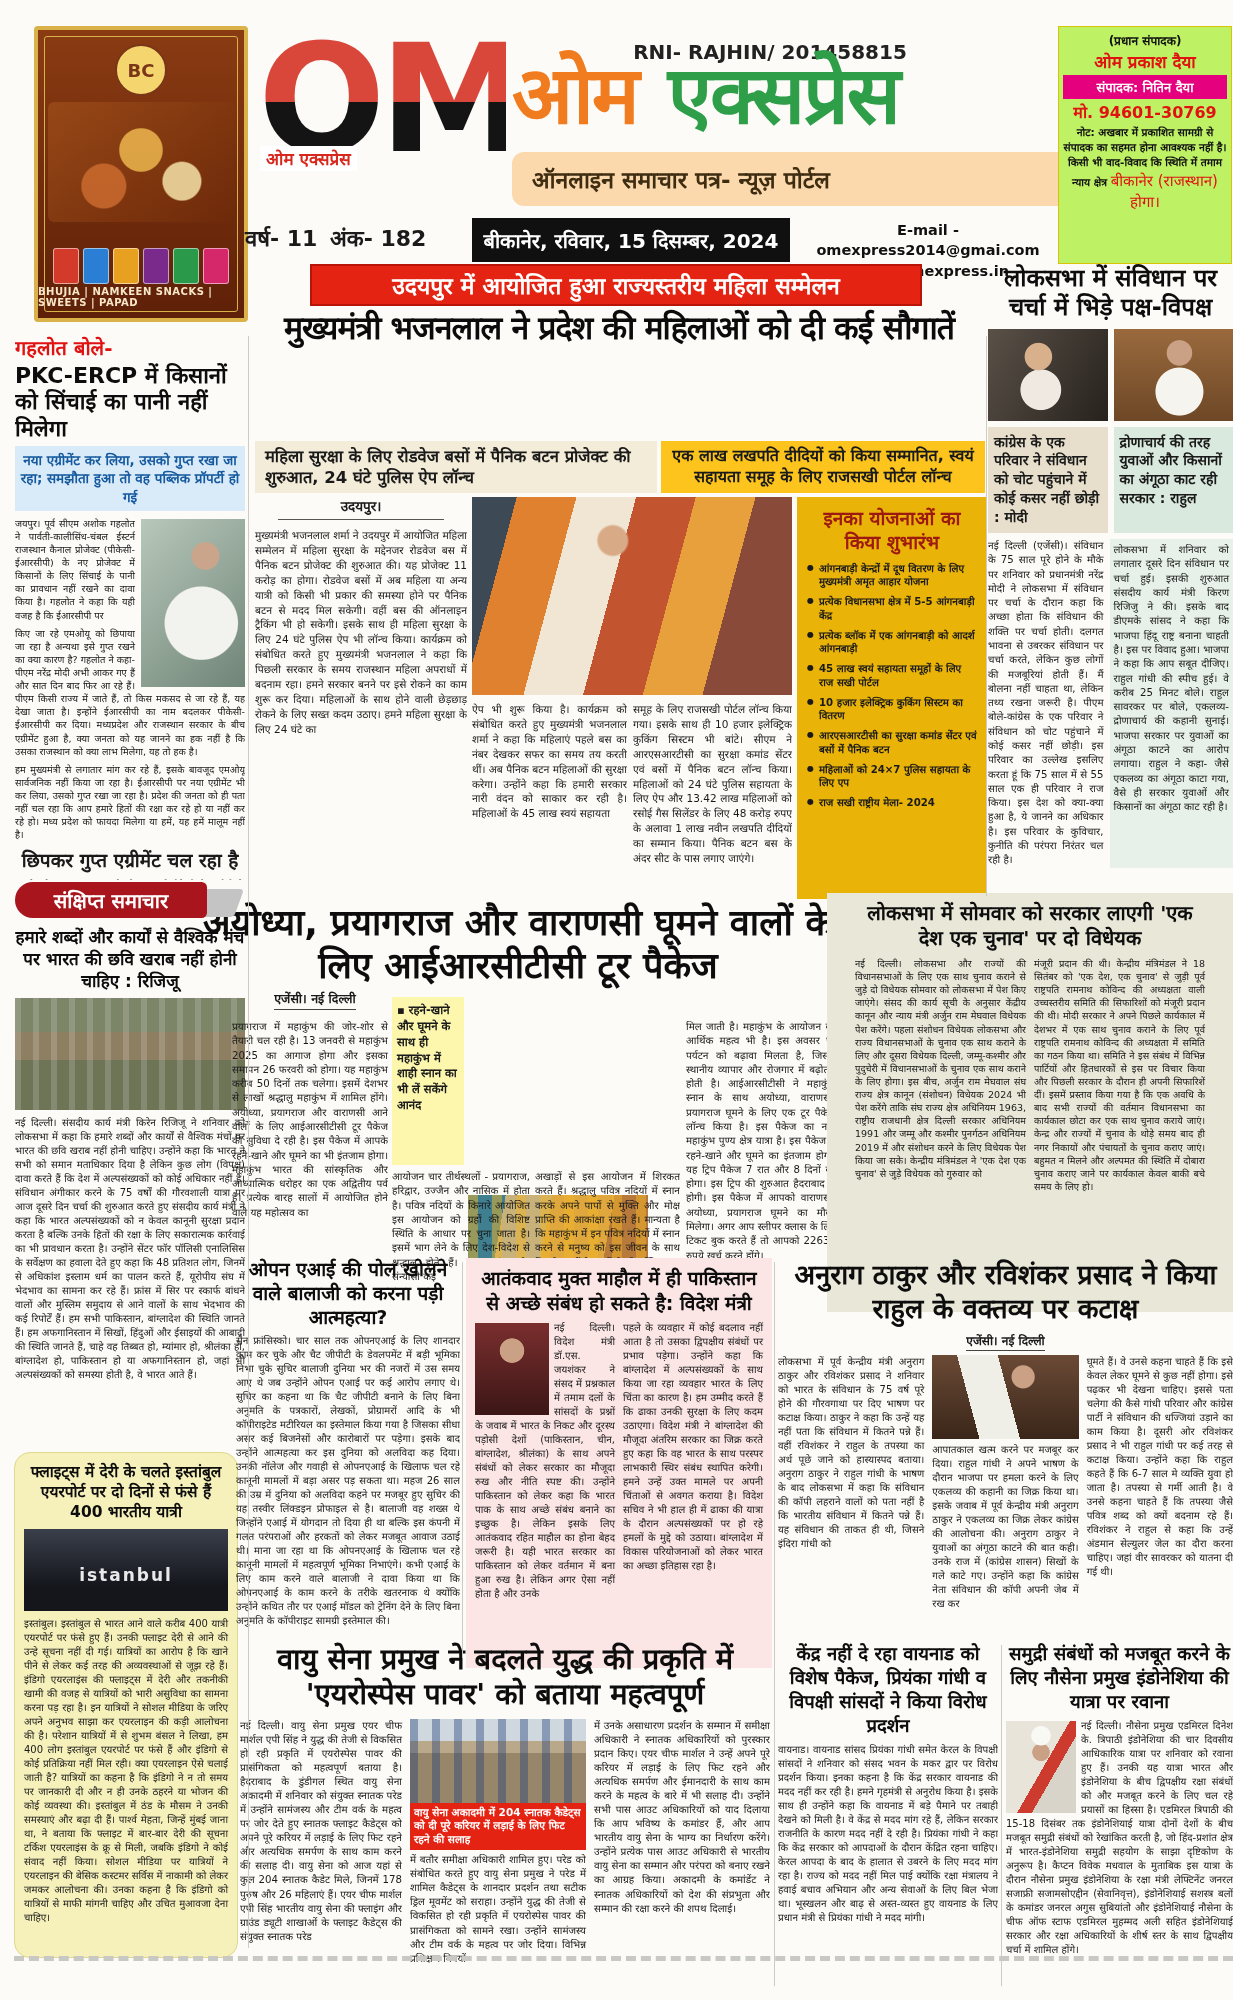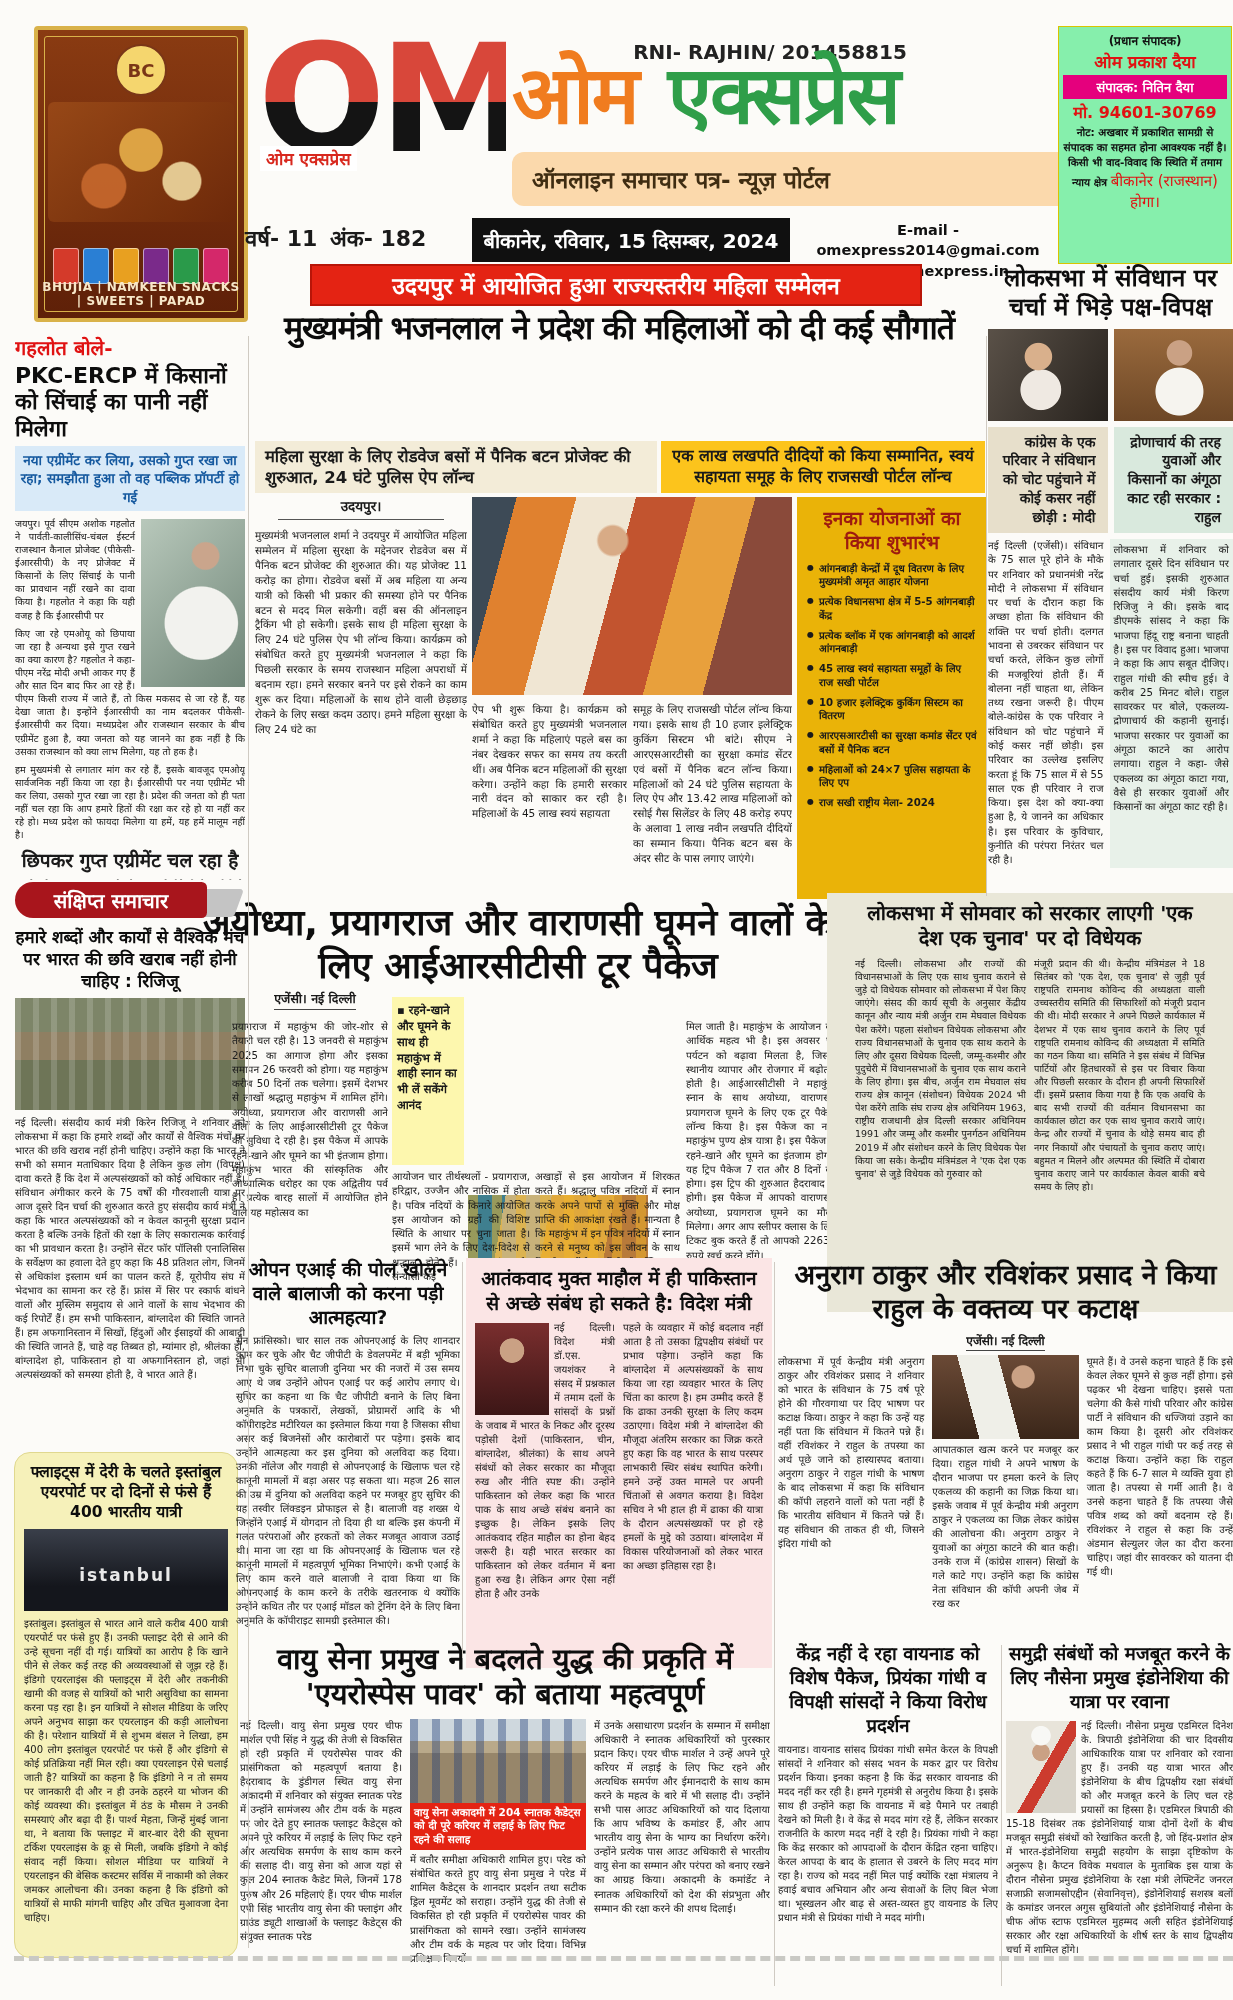--- a/index.html
+++ b/index.html
@@ -14,32 +14,32 @@
   .clip{overflow:hidden;}
   h1,h2,h3,h4{margin:0;padding:0;color:#0d0d0d;}
   p{margin:0 0 5px 0;}
   
   .ad{left:34px;top:26px;width:214px;height:296px;background:linear-gradient(#8a3b12,#5e2008);border:4px solid #d9b24a;border-radius:4px;box-sizing:border-box;}
   .ad-inner{position:absolute;inset:6px;border:1px solid #d9b24a;border-radius:3px;}
   .bc-badge{position:absolute;left:50%;top:14px;transform:translateX(-50%);width:48px;height:48px;border-radius:50%;background:#f5d66e;border:2px solid #7a3617;color:#7a3617;font-weight:900;font-size:18px;display:flex;align-items:center;justify-content:center;}
   .ad-swirl{position:absolute;left:10px;right:10px;top:72px;height:120px;background:radial-gradient(circle at 50% 40%,#e8b04a 0 18%,transparent 19%),radial-gradient(circle at 30% 70%,#c96a2e 0 14%,transparent 15%),radial-gradient(circle at 72% 66%,#f0d9a0 0 12%,transparent 13%),linear-gradient(140deg,#9a4a18,#6e2a0a);border-radius:6px;opacity:.9;}
   .ad-packs{position:absolute;left:8px;right:8px;bottom:34px;display:flex;gap:4px;justify-content:center;}
   .ad-packs span{width:24px;height:34px;border-radius:3px;border:1px solid rgba(255,255,255,.55);}
-  .ad-cap{position:absolute;left:0;right:0;bottom:10px;color:#f7e7c8;font-size:12px;letter-spacing:.5px;text-align:center;font-weight:700;}
+  .ad-cap{position:absolute;left:0;right:0;bottom:10px;color:#f7e7c8;font-size:10px;letter-spacing:.5px;text-align:left;font-weight:700;}
   .om-logo{left:258px;top:30px;width:248px;height:196px;}
   .om-word{font-size:150px;font-weight:900;line-height:.92;letter-spacing:-6px;background:linear-gradient(#d8473a 52%,#141414 52%);-webkit-background-clip:text;background-clip:text;color:transparent;font-family:"DejaVu Sans",sans-serif;}
   .om-strip{position:absolute;left:2px;top:116px;background:#ffffff;color:#d8281e;font-weight:900;font-size:17px;padding:1px 6px;white-space:nowrap;}
   .rni{left:540px;top:40px;width:460px;font-weight:900;font-size:20px;color:#222;}
   .big-title{left:512px;top:56px;width:720px;white-space:nowrap;font-weight:900;font-size:80px;line-height:1.0;letter-spacing:-2px;}
   .big-title .or{color:#f07c1f;} .big-title .gr{color:#2f9e49;margin-left:30px;}
   .tag-bar{left:512px;top:152px;width:806px;height:54px;background:#fbd9ac;border-radius:12px;display:flex;align-items:center;box-sizing:border-box;padding:0 20px;max-width:calc(1233px - 512px - 2px);}
   .tag-bar .tg{font-weight:800;font-size:23px;color:#3f2d12;}
   .tag-bar .dv{width:1px;height:32px;background:#caa76e;margin:0 18px 0 auto;}
   .tag-bar .pg{font-weight:800;font-size:22px;color:#222;}
-  .ed-box{left:1058px;top:26px;width:174px;height:238px;background:#86efac;border:1px solid #d8c400;box-sizing:border-box;padding:5px 4px;text-align:center;}
+  .ed-box{left:1058px;top:26px;width:174px;height:238px;background:#bef264;border:1px solid #d8c400;box-sizing:border-box;padding:5px 4px;text-align:center;}
   .ed-box .lb{font-size:12px;font-weight:800;color:#111;}
   .ed-box .ch{font-size:17px;font-weight:900;color:#e01212;margin:1px 0;}
   .ed-box .pk{background:#e5007d;color:#fff;font-weight:800;font-size:13px;padding:3px 2px;margin:2px 0;}
   .ed-box .mo{font-size:16px;font-weight:900;color:#e01212;margin:2px 0;}
   .ed-box .nt{font-size:10.5px;font-weight:800;color:#111;line-height:1.45;}
   .ed-box .nt2{font-size:15px;font-weight:400;color:#e01212;}
   .yr{left:245px;top:222px;font-weight:900;font-size:22px;}
   .isu{left:330px;top:222px;font-weight:900;font-size:22px;}
   .datebox{left:472px;top:218px;width:318px;height:44px;background:#101010;color:#fff;font-weight:800;font-size:20px;display:flex;align-items:center;justify-content:center;}
   .email{left:808px;top:220px;width:240px;text-align:center;font-weight:800;font-size:14.5px;line-height:1.4;color:#111;}
@@ -72,21 +72,21 @@
   .mainhead{left:253px;top:310px;width:732px;text-align:center;font-weight:900;font-size:32px;line-height:1.18;letter-spacing:-1px;color:#0b0b0b;}
   .subL{left:255px;top:441px;width:402px;height:52px;background:#f3ecd8;font-weight:800;font-size:16.5px;line-height:1.3;display:flex;align-items:center;box-sizing:border-box;padding:2px 10px;}
   .subR{left:661px;top:441px;width:324px;height:52px;background:#fcc41c;font-weight:800;font-size:16px;line-height:1.3;display:flex;align-items:center;text-align:center;box-sizing:border-box;padding:2px 8px;}
   .byline{font-weight:800;font-size:13.5px;text-align:center;}
   .byrule{width:78%;height:1px;background:#555;margin:4px auto 8px;}
   .schemes{background:#eab308;padding:10px 10px;box-sizing:border-box;}
   .schemes h3{color:#9d1a10;font-size:19px;font-weight:900;text-align:center;line-height:1.25;margin-bottom:7px;}
   .schemes ul{list-style:none;margin:0;padding:0;}
   .schemes li{position:relative;padding-left:12px;font-size:10.2px;line-height:1.35;margin-bottom:6px;font-weight:600;}
   .schemes li::before{content:"●";position:absolute;left:0;top:1px;font-size:8px;}
-  .capbox{font-weight:800;font-size:14px;line-height:1.35;text-align:right;padding:6px 12px;box-sizing:border-box;}
+  .capbox{font-weight:800;font-size:14px;line-height:1.35;text-align:left;padding:6px 6px;box-sizing:border-box;}
   .irctc-note{background:#fdf7ae;font-weight:800;font-size:11.5px;line-height:1.38;padding:6px 5px;box-sizing:border-box;}
   .redcap{background:#e42313;color:#fff;font-weight:800;font-size:10.5px;line-height:1.32;padding:3px 4px;}
   .olive{background:#e9e7d8;padding:8px 28px;box-sizing:border-box;}
   .pinkbox{background:#fbe5e5;padding:8px 9px;box-sizing:border-box;}
   .ylwbox{background:#f6f1ba;border:1px solid #e0d88f;border-radius:16px;padding:9px 9px;box-sizing:border-box;}
   .divider{background:#cfcac2;width:1px;}
   .dash{left:14px;top:1956px;width:1219px;height:0;border-top:5px dashed #c9c9c4;}
   .cols{display:flex;gap:8px;}
   .cols>div{flex:1;min-width:0;}
 </style>

